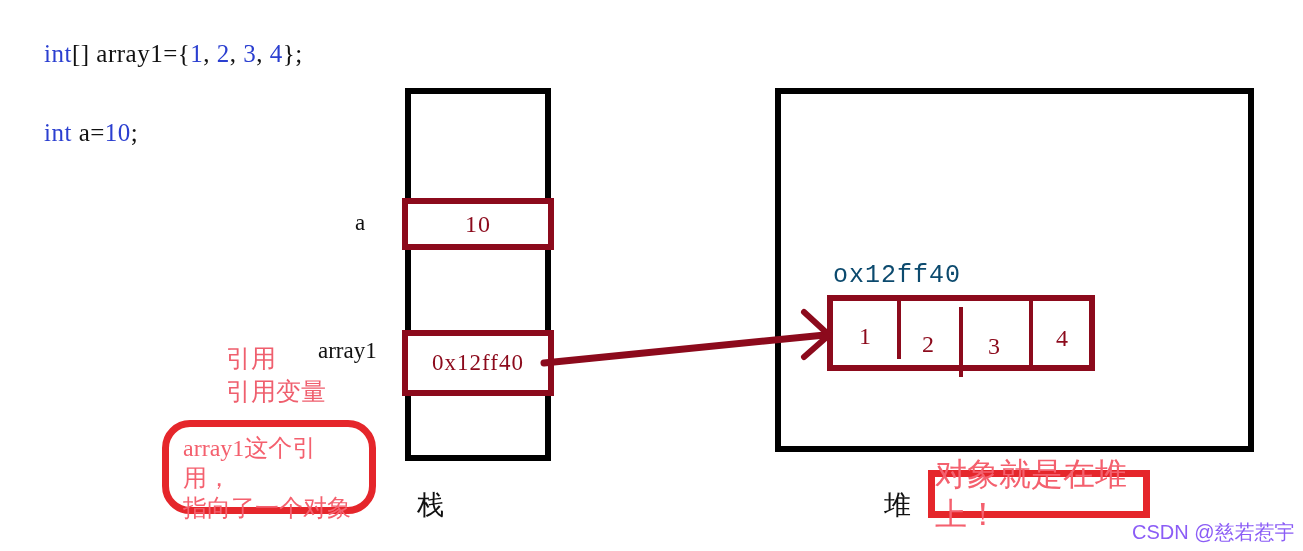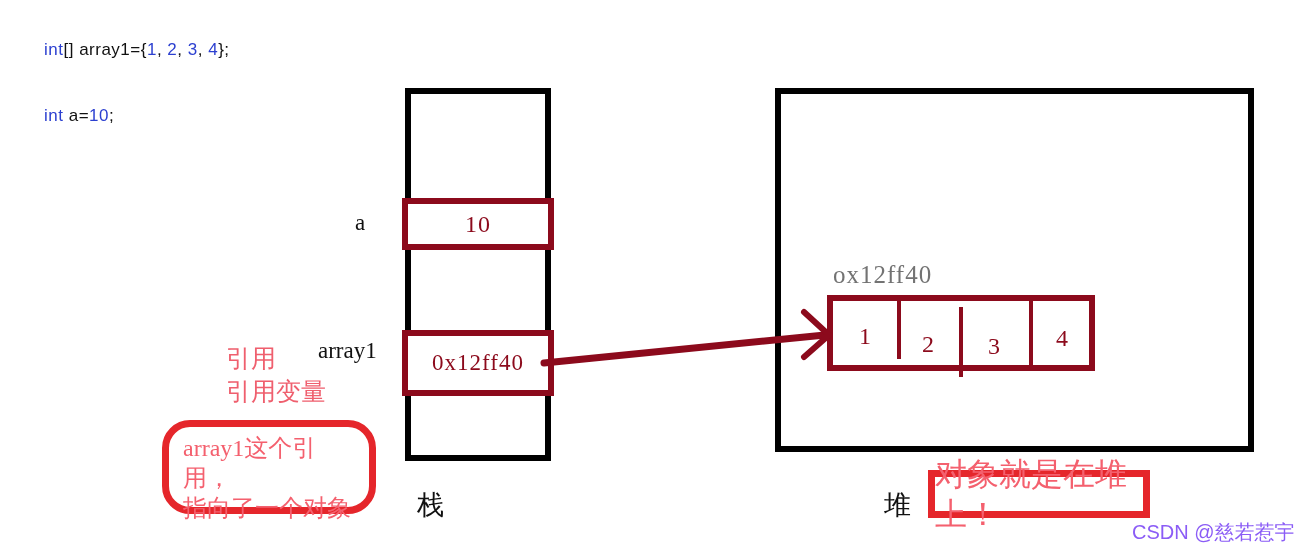--- a/index.html
+++ b/index.html
@@ -12,30 +12,30 @@
     width: 1303px;
     height: 551px;
     background: #ffffff;
     overflow: hidden;
     font-family: "Liberation Serif", "DejaVu Serif", serif;
   }
 
   
   .code-line {
     position: absolute;
-    font-family: Liberation Sans, sans-serif;
-    font-size: 17px;
+    font-family: Liberation Serif, serif;
+    font-size: 25px;
     color: #111111;
     white-space: pre;
     letter-spacing: 0.5px;
   }
   .code-line .kw { color: #2b3fd0; }
   .code-line .num { color: #2b3fd0; }
   #code-line-1 { left: 44px; top: 40px; }
-  #code-line-2 { left: 44px; top: 106px; }
+  #code-line-2 { left: 44px; top: 119px; }
 
   
   .region-frame {
     position: absolute;
     border: 6px solid #000000;
     background: transparent;
     box-sizing: border-box;
   }
   #stack-frame { left: 405px; top: 88px; width: 146px; height: 373px; }
   #heap-frame  { left: 775px; top: 88px; width: 479px; height: 364px; }
@@ -106,23 +106,23 @@
   #callout-heap-note  {
     left: 928px; top: 470px; width: 222px; height: 48px;
     display: flex; align-items: center; justify-content: center;
     padding: 0; font-size: 32px;
   }
 
   
   #heap-address-label {
     position: absolute;
     left: 833px; top: 261px;
-    color: #737373;
+    color: #0c4a6e;
     font-size: 25px;
-    font-family: Liberation Serif, serif;
+    font-family: Liberation Mono, monospace;
     letter-spacing: 1px;
   }
 
   
   #array-object {
     position: absolute;
     left: 827px; top: 295px;
     width: 268px; height: 76px;
     border: 6px solid #8c0a1c;
     box-sizing: border-box;

